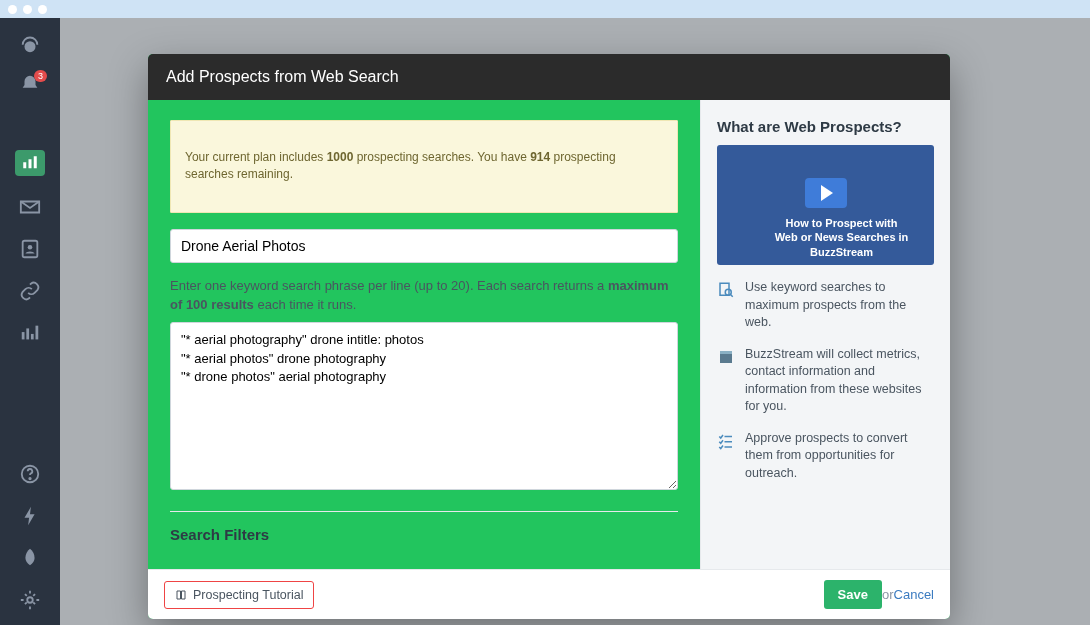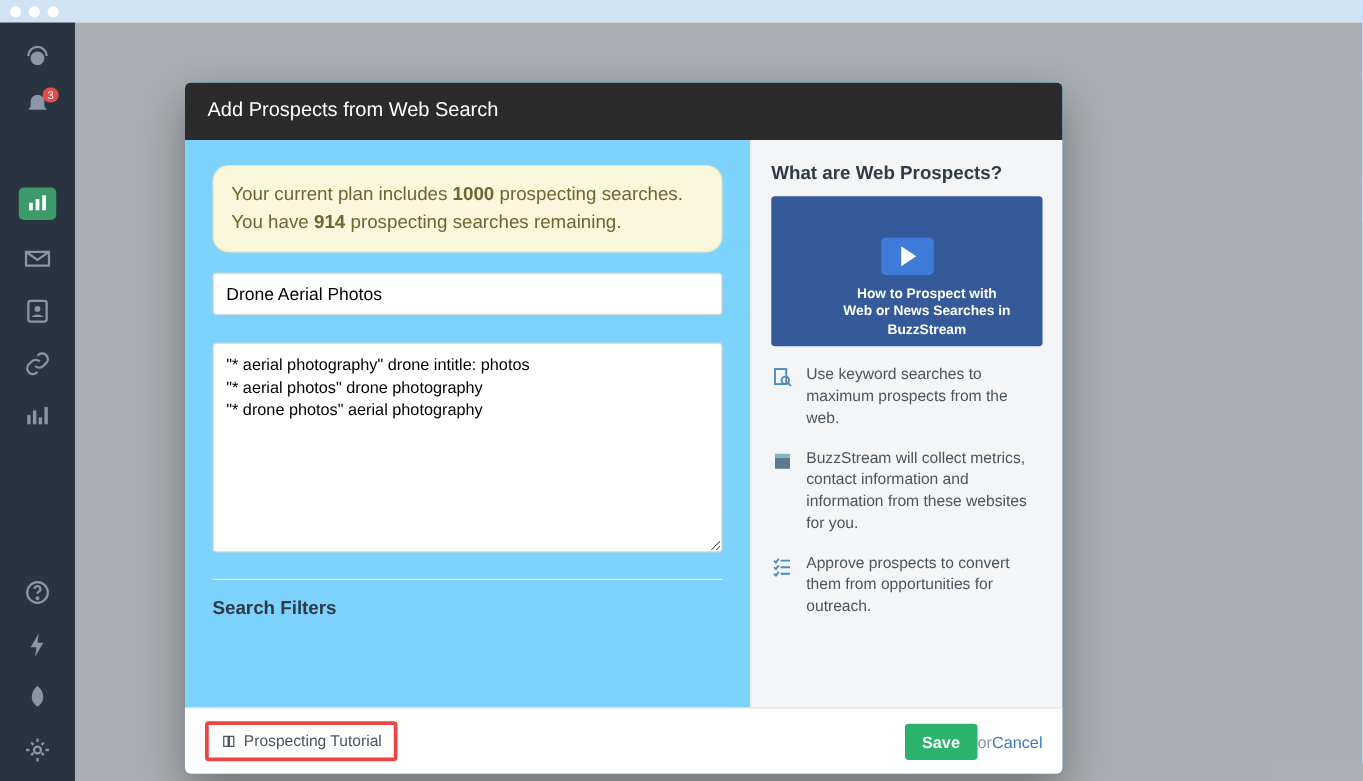--- a/index.html
+++ b/index.html
@@ -29,41 +29,41 @@
     .page-ctrl { margin-left: auto; color: #5a6570; font-size: 12px; display: flex; gap: 8px; align-items: center; }
     .thead { height: 34px; border-top: 1px solid #e4e7ea; border-bottom: 1px solid #e4e7ea; background: #fff; display: flex; align-items: center; padding: 0 26px; color: #5a6570; font-size: 12px; justify-content: space-between; }
     .thead .th-left { display: flex; gap: 12px; align-items: center; }
     .row { height: 54px; border-bottom: 1px solid #edf0f2; display: flex; align-items: center; padding: 0 26px; color: #8a95a5; }
     .row-icons-right { margin-left: auto; display: flex; gap: 6px; color: #3a444f; font-size: 14px; }
 
     
     .backdrop { position: absolute; inset: 0; background: rgba(30,38,48,0.34); }
 
     
-    .modal { position: absolute; left: 148px; top: 66px; width: 702px; bottom: 6px; background: #7dd3fc; border-radius: 5px; box-shadow: 0 14px 38px rgba(0,0,0,0.35); display: flex; flex-direction: column; overflow: hidden; }
+    .modal { position: absolute; left: 148px; top: 54px; width: 802px; bottom: 6px; background: #22c55e; border-radius: 5px; box-shadow: 0 14px 38px rgba(0,0,0,0.35); display: flex; flex-direction: column; overflow: hidden; }
     .modal-head { background: #2b2b2b; color: #fff; padding: 14px 18px; font-size: 16px; font-weight: 500; }
     .modal-body { flex: 1; display: flex; overflow: hidden; }
     .modal-left { flex: 1; padding: 20px 22px; overflow-y: auto; }
     .modal-right { width: 250px; background: #f3f5f7; border-left: 1px solid #e6e9ec; padding: 18px 16px; font-size: 13px; color: #4a5560; }
-    .alert { background: #faf7dc; border: 1px solid #efe7b4; color: #6e6630; padding: 12px 14px; font-size: 15px; border-radius: 13px; line-height: 1.45; }
+    .alert { background: #faf7dc; border: 1px solid #efe7b4; color: #6e6630; padding: 28px 14px; font-size: 12px; border-radius: 1px; line-height: 1.45; }
     .input, .textarea { width: 100%; border: 1px solid #cfd6dc; border-radius: 3px; padding: 8px 10px; font-size: 14px; font-family: inherit; background: #fff; }
     .input { }
     .textarea { height: 168px; resize: both; font-size: 13px; line-height: 1.4; }
     .helper { font-size: 13px; color: #4a5560; line-height: 1.45; }
     .divider { border: none; border-top: 1px solid #e6e9ec; margin: 18px 0 14px; }
     .section-title { font-size: 15px; font-weight: 700; color: #2e3a45; }
     .right-title { font-size: 15px; font-weight: 700; color: #2e3a45; margin-bottom: 10px; }
     .video-card { width: 100%; height: 120px; background: #345a9a; border-radius: 3px; position: relative; overflow: hidden; margin-bottom: 14px; display: flex; flex-direction: column; justify-content: flex-end; }
     .video-card .play { position: absolute; left: 50%; top: 40%; transform: translate(-50%, -50%); width: 42px; height: 30px; background: #3f7cd9; border-radius: 4px; display: flex; align-items: center; justify-content: center; }
     .video-card .play::after { content: ''; border-left: 12px solid #fff; border-top: 8px solid transparent; border-bottom: 8px solid transparent; margin-left: 3px; }
     .video-caption { color: #fff; text-align: center; font-size: 11px; font-weight: 600; padding: 6px 24px; line-height: 1.3; margin-left: 32px; }
     .benefit { display: flex; gap: 10px; margin-bottom: 14px; font-size: 12.5px; line-height: 1.4; }
     .benefit-icon { width: 18px; height: 18px; flex-shrink: 0; color: #4b8bbd; margin-top: 2px; }
     .modal-foot { border-top: 1px solid #e6e9ec; padding: 10px 16px; display: flex; align-items: center; background: #fff; }
-    .btn-outline { border: 3px solid #ef4444; background: #fff; border-radius: 3px; padding: 6px 10px; font-size: 12.5px; color: #4a5560; display: inline-flex; align-items: center; gap: 6px; cursor: pointer; }
+    .btn-outline { border: 1px solid #ef4444; background: #fff; border-radius: 3px; padding: 6px 10px; font-size: 12.5px; color: #4a5560; display: inline-flex; align-items: center; gap: 6px; cursor: pointer; }
     .btn-primary { background: #2cb36b; color: #fff; border: none; border-radius: 3px; padding: 7px 14px; font-size: 13px; font-weight: 600; cursor: pointer; }
     .link { color: #3b7bc0; cursor: pointer; }
     .muted { color: #8a95a5; }
 
     .cb { width: 13px; height: 13px; border: 1px solid #b9c2ca; border-radius: 2px; display: inline-block; }
     .star { color: #c3cbd3; font-size: 15px; }
     .mini-box { width: 18px; height: 13px; border: 1px solid #b9c2ca; border-radius: 2px; font-size: 8px; color: #b9c2ca; display: inline-flex; align-items: center; justify-content: center; }
 
     svg { width: 100%; height: 100%; }
   </style>
@@ -279,20 +279,23 @@
 <div class="modal">
   <div class="modal-head">Add Prospects from Web Search</div>
   <div class="modal-body">
     <div class="modal-left">
       <div class="alert">
         <span>Your current plan includes </span><b>1000</b><span> prospecting searches. You have </span><b>914</b><span> prospecting searches remaining.</span>
       </div>
       <div style="height:16px"></div>
       <input class="input" value="Drone Aerial Photos" style="">
       <div style="height:14px"></div>
+      <div class="helper">
+        <span>Enter one keyword search phrase per line (up to 20). Each search returns a </span><b>maximum of 100 results</b><span> each time it runs.</span>
+      </div>
       <div style="height:8px"></div>
       <textarea class="textarea" style="">"* aerial photography" drone intitle: photos
 "* aerial photos" drone photography
 "* drone photos" aerial photography</textarea>
       <hr class="divider">
       <div class="section-title">Search Filters</div>
     </div>
     <div class="modal-right">
       <div class="right-title">What are Web Prospects?</div>
       <div class="video-card">

